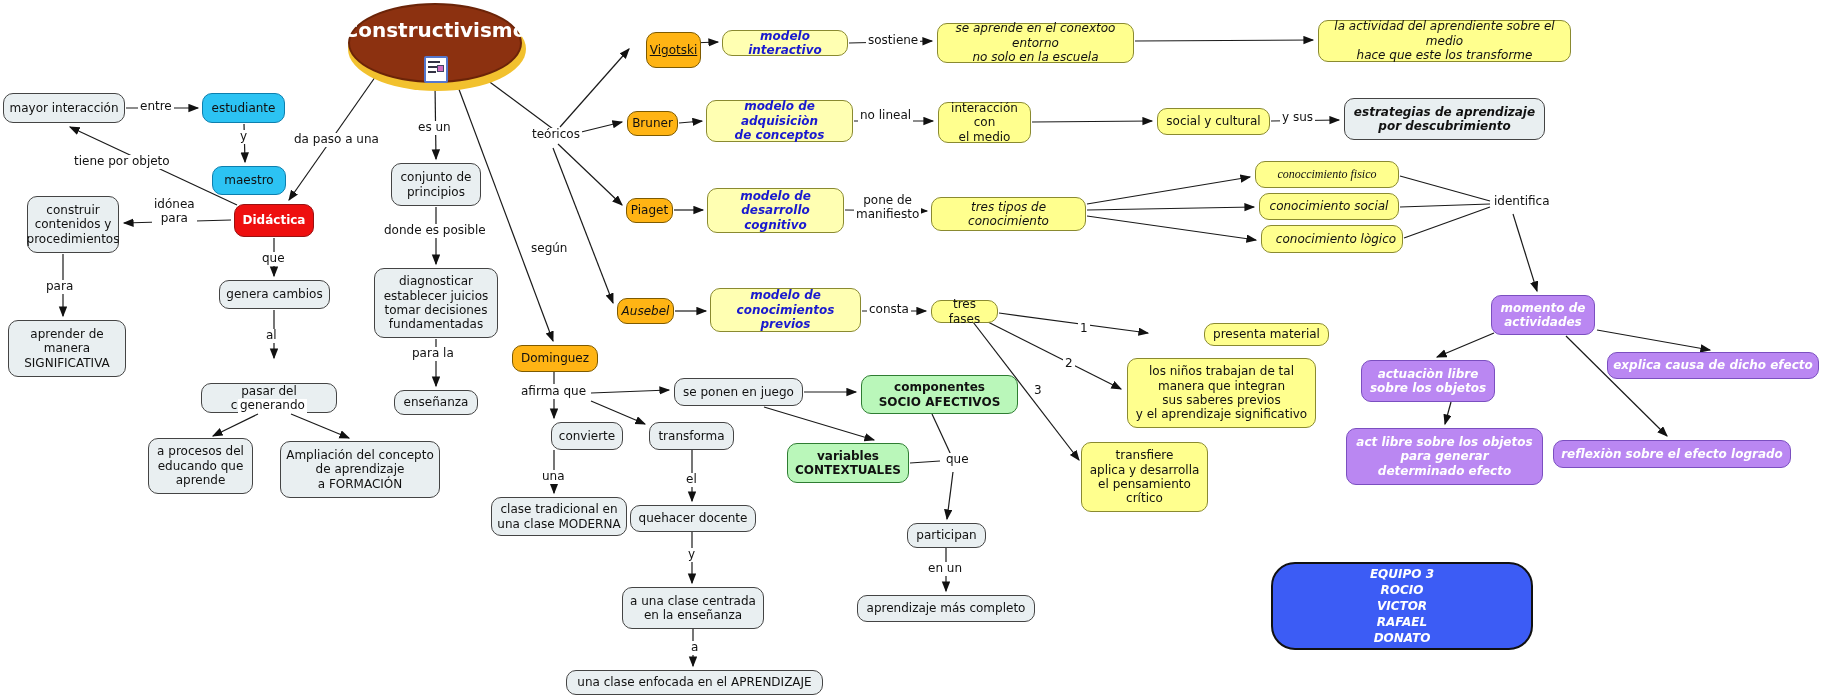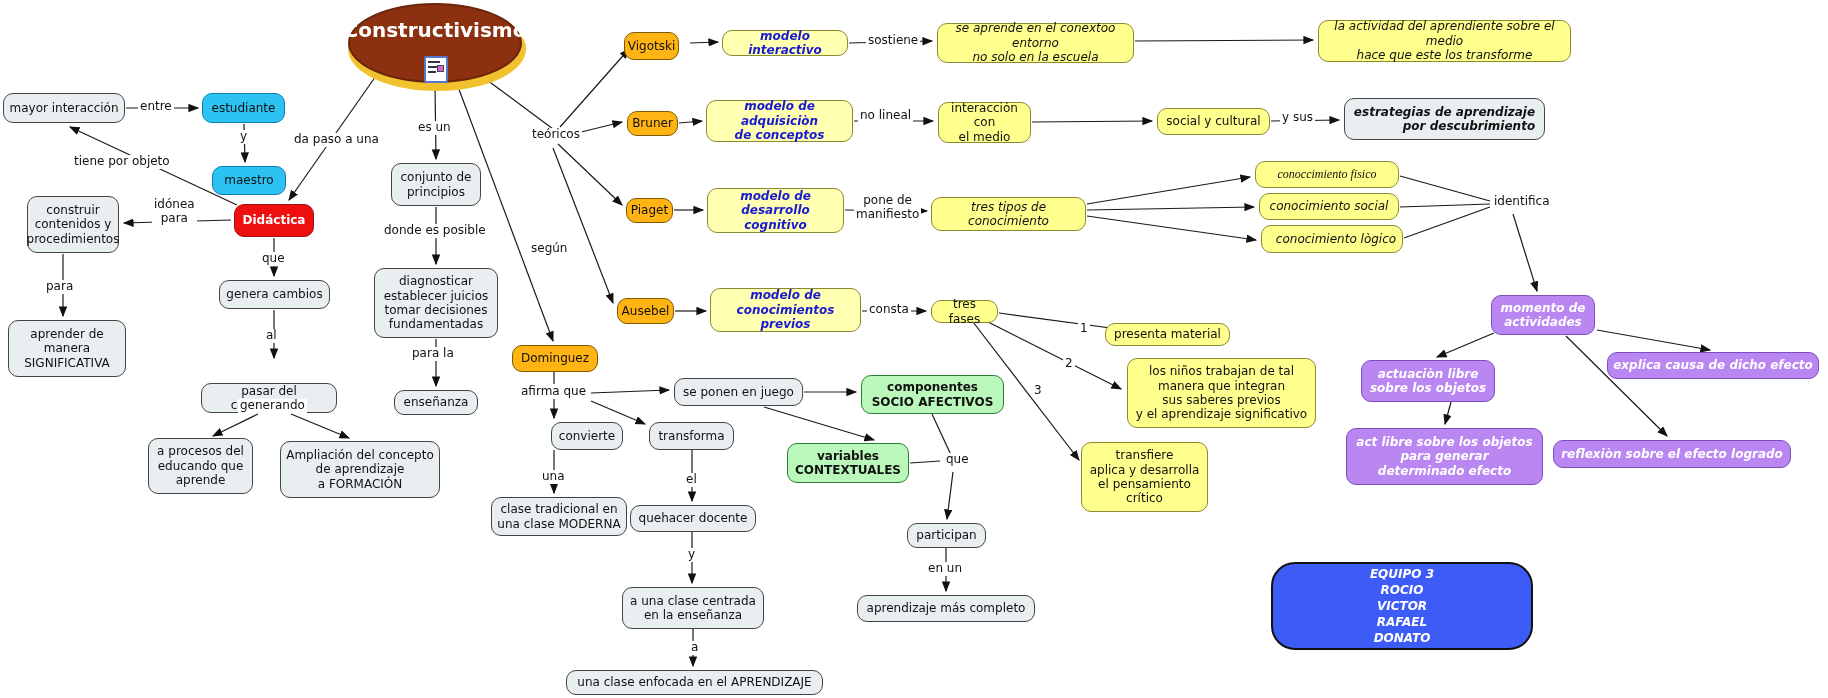--- a/index.html
+++ b/index.html
@@ -133,52 +133,52 @@
       <div class="node orange" style="left: 512px; top: 345px; width: 86px; height: 27px;">Dominguez</div>
       <div class="node gray" style="left: 519px; top: 422px; width: 72px; height: 28px; margin-left: 32px;">convierte</div>
       <div class="node gray" style="left: 491px; top: 497px; width: 136px; height: 39px;">clase tradicional en
 una clase MODERNA</div>
       <div class="node gray" style="left: 649px; top: 422px; width: 85px; height: 28px;">transforma</div>
       <div class="node gray" style="left: 630px; top: 505px; width: 126px; height: 27px;">quehacer docente</div>
       <div class="node gray" style="left: 622px; top: 587px; width: 142px; height: 42px;">a una clase centrada
 en la enseñanza</div>
       <div class="node gray" style="left: 566px; top: 670px; width: 257px; height: 25px;">una clase enfocada en el APRENDIZAJE</div>
       <div class="node gray" style="left: 674px; top: 378px; width: 129px; height: 28px;">se ponen en juego</div>
-      <div class="node green" style="left: 861px; top: 375px; width: 143px; height: 39px;">componentes
+      <div class="node green" style="left: 861px; top: 375px; width: 157px; height: 39px;">componentes
 SOCIO AFECTIVOS</div>
       <div class="node green" style="left: 787px; top: 443px; width: 122px; height: 40px;">variables
 CONTEXTUALES</div>
       <div class="node gray" style="left: 907px; top: 523px; width: 79px; height: 25px;">participan</div>
       <div class="node gray" style="left: 857px; top: 595px; width: 178px; height: 27px;">aprendizaje más completo</div>
-      <div class="node orange" style="left: 624px; top: 32px; width: 55px; height: 28px;">Vigotski</div>
+      <div class="node orange" style="left: 646px; top: 32px; width: 55px; height: 36px; text-decoration: underline;">Vigotski</div>
       <div class="node paleyellow" style="left: 722px; top: 30px; width: 126px; height: 26px;">modelo interactivo</div>
       <div class="node yellowi" style="left: 937px; top: 23px; width: 197px; height: 40px;">se aprende en el conextoo entorno
 no solo en la escuela</div>
       <div class="node yellowi" style="left: 1318px; top: 20px; width: 253px; height: 42px;">la actividad del aprendiente sobre el medio
 hace que este los transforme</div>
       <div class="node orange" style="left: 627px; top: 111px; width: 51px; height: 25px;">Bruner</div>
       <div class="node paleyellow" style="left: 706px; top: 100px; width: 147px; height: 42px;">modelo de adquisiciòn
 de conceptos</div>
       <div class="node yellow" style="left: 938px; top: 102px; width: 93px; height: 41px;">interacción con
 el medio</div>
       <div class="node yellow" style="left: 1157px; top: 108px; width: 113px; height: 27px;">social y cultural</div>
-      <div class="node grayb" style="left: 1344px; top: 98px; width: 201px; height: 42px; text-align: right;">estrategias de aprendizaje
+      <div class="node grayb" style="left: 1344px; top: 98px; width: 201px; height: 42px;">estrategias de aprendizaje
 por descubrimiento</div>
       <div class="node orange" style="left: 626px; top: 198px; width: 47px; height: 25px;">Piaget</div>
       <div class="node paleyellow" style="left: 707px; top: 188px; width: 137px; height: 45px;">modelo de desarrollo
 cognitivo</div>
       <div class="node yellowi" style="left: 931px; top: 197px; width: 155px; height: 34px;">tres tipos de conocimiento</div>
       <div class="node yellowi" style="left: 1255px; top: 161px; width: 144px; height: 27px; font-family: Liberation Serif, serif;">conoccimiento fisico</div>
       <div class="node yellowi" style="left: 1259px; top: 193px; width: 140px; height: 27px;">conocimiento social</div>
       <div class="node yellowi" style="left: 1261px; top: 225px; width: 142px; height: 28px; padding-left: 12px;">conocimiento lògico</div>
-      <div class="node orange" style="left: 617px; top: 298px; width: 57px; height: 26px;">Ausebel</div>
+      <div class="node orange" style="left: 617px; top: 298px; width: 57px; height: 26px; font-style: italic;">Ausebel</div>
       <div class="node paleyellow" style="left: 710px; top: 288px; width: 151px; height: 44px;">modelo de
 conocimientos previos</div>
       <div class="node yellow" style="left: 931px; top: 300px; width: 67px; height: 23px;">tres fases</div>
-      <div class="node yellow" style="left: 1105px; top: 323px; width: 125px; height: 23px;">presenta material</div>
+      <div class="node yellow" style="left: 1204px; top: 323px; width: 125px; height: 23px;">presenta material</div>
       <div class="node yellow" style="left: 1127px; top: 358px; width: 189px; height: 70px;">los niños trabajan de tal
 manera que integran
 sus saberes previos
 y el aprendizaje significativo</div>
       <div class="node yellow" style="left: 1081px; top: 442px; width: 127px; height: 70px;">transfiere
 aplica y desarrolla
 el pensamiento
 crítico</div>
       <div class="node purple" style="left: 1491px; top: 295px; width: 104px; height: 40px;">momento de
 actividades</div>

